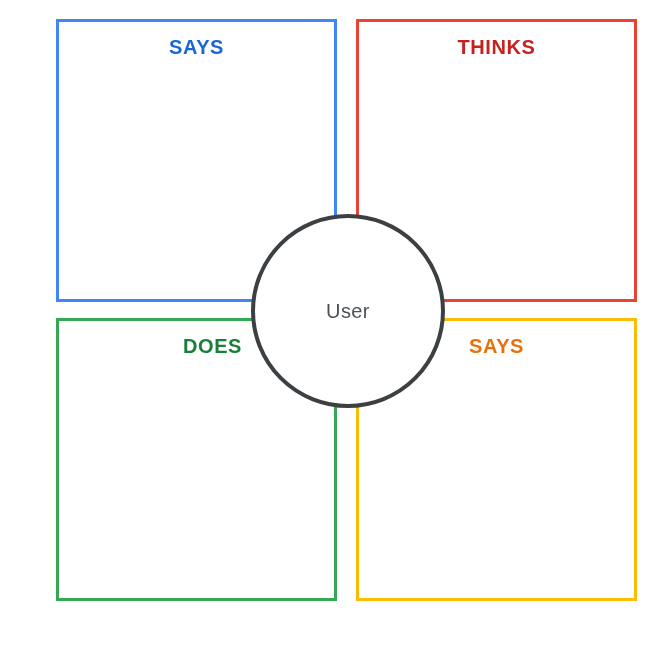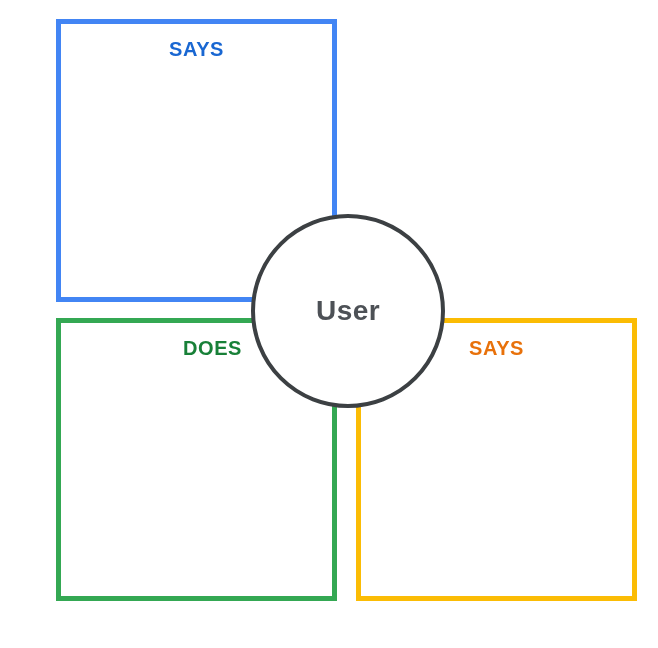--- a/index.html
+++ b/index.html
@@ -12,21 +12,21 @@
     position: relative;
     width: 658px;
     height: 648px;
     background: #ffffff;
     overflow: hidden;
   }
   .quadrant {
     position: absolute;
     width: 281px;
     height: 283px;
-    border: 5px solid #8b5cf6;
+    border: 3px solid #8b5cf6;
     box-sizing: border-box;
     background: transparent;
     display: flex;
     justify-content: center;
     align-items: flex-start;
     padding-top: 13px;
     z-index: 1;
   }
   .quadrant .q-label {
     font-size: 20px;
@@ -48,36 +48,39 @@
     border: 4px solid #3c4043;
     border-radius: 50%;
     box-sizing: border-box;
     background: #ffffff;
     display: flex;
     align-items: center;
     justify-content: center;
     z-index: 2;
   }
   .center-circle .user-label {
-    font-size: 28px;
-    font-weight: 700;
+    font-size: 20px;
+    font-weight: 400;
     color: #4d5156;
     letter-spacing: 0.4px;
     user-select: none;
   }
 </style>
 </head>
 <body>
 
 <div class="canvas">
 
   <div class="quadrant q-says" style="border-color: rgb(66, 133, 244);">
     <span class="q-label" style="color: rgb(25, 103, 210);">SAYS</span>
   </div>
 
+  <div class="quadrant q-thinks" style="border-color: rgb(234, 67, 53);">
+    <span class="q-label" style="color: rgb(197, 34, 31);">THINKS</span>
+  </div>
 
   <div class="quadrant q-does" style="border-color: rgb(52, 168, 83);">
     <span class="q-label" style="color: rgb(24, 128, 56);">DOES</span>
   </div>
 
   <div class="quadrant q-feels" style="border-color: rgb(251, 188, 4);">
     <span class="q-label" style="color: rgb(232, 113, 10);">SAYS</span>
   </div>
 
   <div class="center-circle" style="border-color: rgb(60, 64, 67);">

